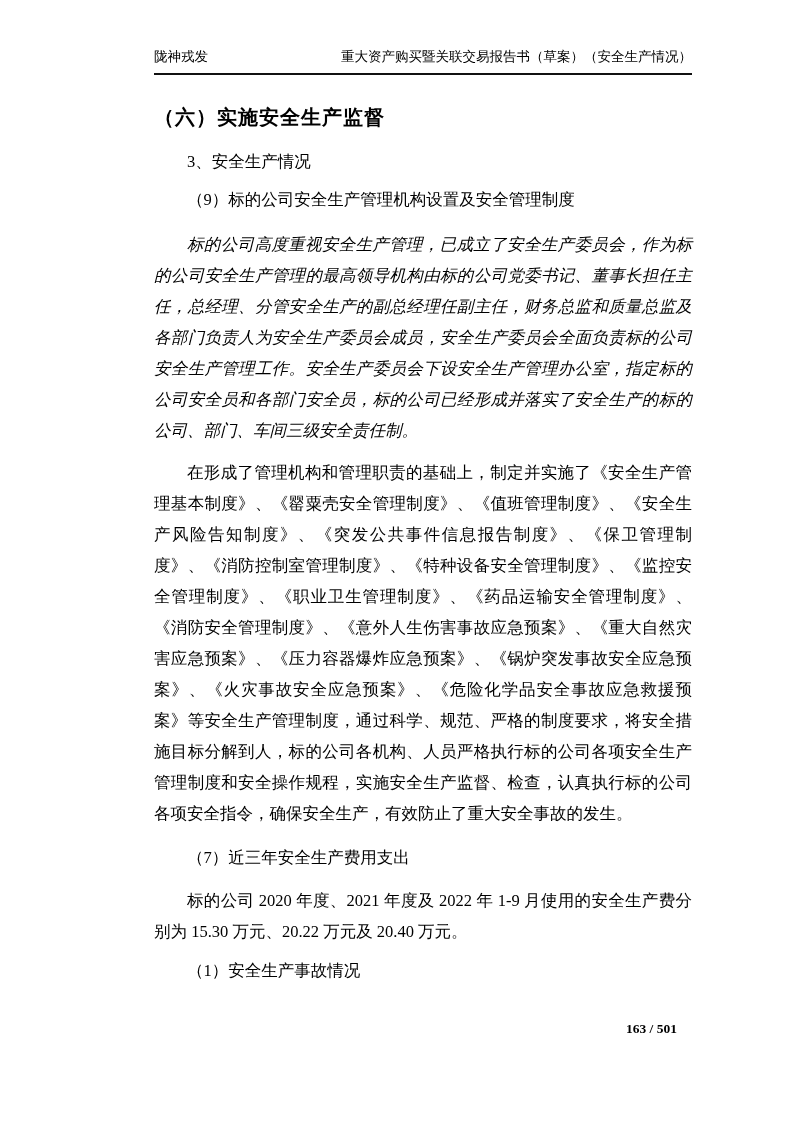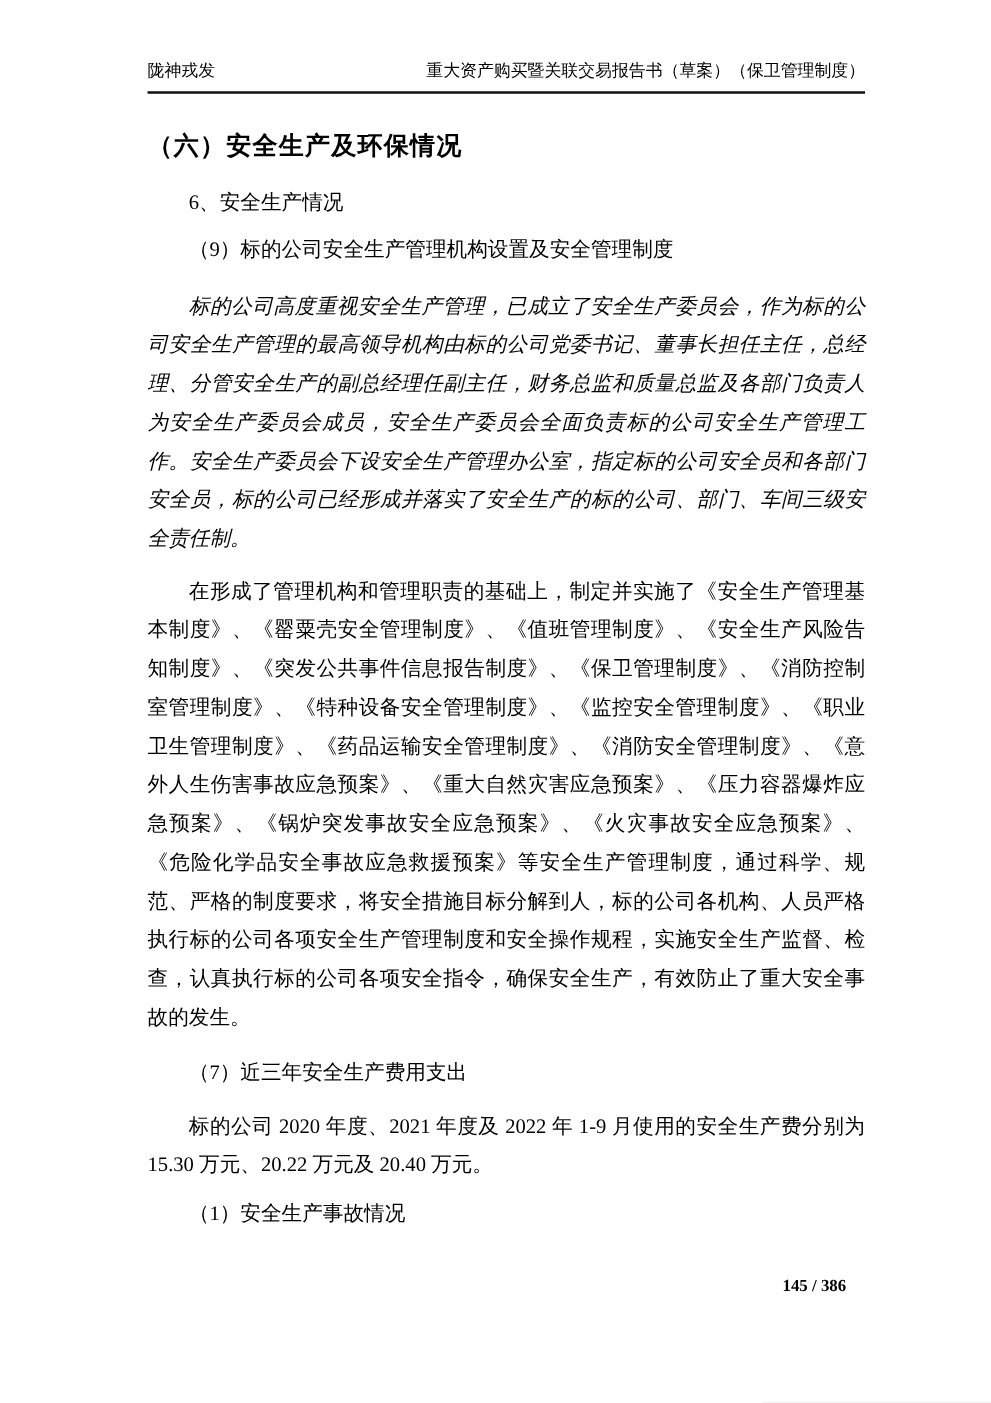--- a/index.html
+++ b/index.html
@@ -9,20 +9,21 @@
     width: 793px;
     height: 1122px;
     margin: 0 auto;
     background: #ffffff;
     color: #000000;
     font-family: "Liberation Serif", "DejaVu Serif", serif;
     overflow: hidden;
   }
   .content {
     padding: 48px 101px 0 118px; 
+    margin-left: 36px;
   }
   .doc-header {
     display: flex;
     justify-content: space-between;
     align-items: flex-end;
     font-size: 13.5px;
     line-height: 18px;
     padding-bottom: 7px;
     border-bottom: 2px solid #111111;
   }
@@ -67,36 +68,36 @@
   }
 </style>
 </head>
 <body>
 
 <div class="page">
   <div class="content">
 
     <div class="doc-header">
       <span class="hdr-left">陇神戎发</span>
-      <span class="hdr-right">重大资产购买暨关联交易报告书（草案）（保卫管理制度）</span>
+      <span class="hdr-right">重大资产购买暨关联交易报告书（草案）（安全生产情况）</span>
     </div>
 
 
-    <h2 class="sec-heading">（六）安全生产及环保情况</h2>
+    <h2 class="sec-heading">（六）实施安全生产监督</h2>
 
-    <p class="para indent sub-heading sh-1">6、安全生产情况</p>
+    <p class="para indent sub-heading sh-1">3、安全生产情况</p>
 
     <p class="para indent sub-heading sh-2">（9）标的公司安全生产管理机构设置及安全管理制度</p>
 
     <p class="para indent p-body1">标的公司高度重视安全生产管理，已成立了安全生产委员会，作为标的公司安全生产管理的最高领导机构由标的公司党委书记、董事长担任主任，总经理、分管安全生产的副总经理任副主任，财务总监和质量总监及各部门负责人为安全生产委员会成员，安全生产委员会全面负责标的公司安全生产管理工作。安全生产委员会下设安全生产管理办公室，指定标的公司安全员和各部门安全员，标的公司已经形成并落实了安全生产的标的公司、部门、车间三级安全责任制。</p>
 
     <p class="para indent p-body2">在形成了管理机构和管理职责的基础上，制定并实施了《安全生产管理基本制度》、《罂粟壳安全管理制度》、《值班管理制度》、《安全生产风险告知制度》、《突发公共事件信息报告制度》、《保卫管理制度》、《消防控制室管理制度》、《特种设备安全管理制度》、《监控安全管理制度》、《职业卫生管理制度》、《药品运输安全管理制度》、《消防安全管理制度》、《意外人生伤害事故应急预案》、《重大自然灾害应急预案》、《压力容器爆炸应急预案》、《锅炉突发事故安全应急预案》、《火灾事故安全应急预案》、《危险化学品安全事故应急救援预案》等安全生产管理制度，通过科学、规范、严格的制度要求，将安全措施目标分解到人，标的公司各机构、人员严格执行标的公司各项安全生产管理制度和安全操作规程，实施安全生产监督、检查，认真执行标的公司各项安全指令，确保安全生产，有效防止了重大安全事故的发生。</p>
 
     <p class="para indent sub-heading sh-3">（7）近三年安全生产费用支出</p>
 
     <p class="para indent p-body3">标的公司 2020 年度、2021 年度及 2022 年 1-9 月使用的安全生产费分别为 15.30 万元、20.22 万元及 20.40 万元。</p>
 
     <p class="para indent sub-heading sh-4">（1）安全生产事故情况</p>
 
   </div>
 
-  <div class="page-footer">145 / 386</div>
+  <div class="page-footer">163 / 501</div>
 </div>
 
 </body></html>

